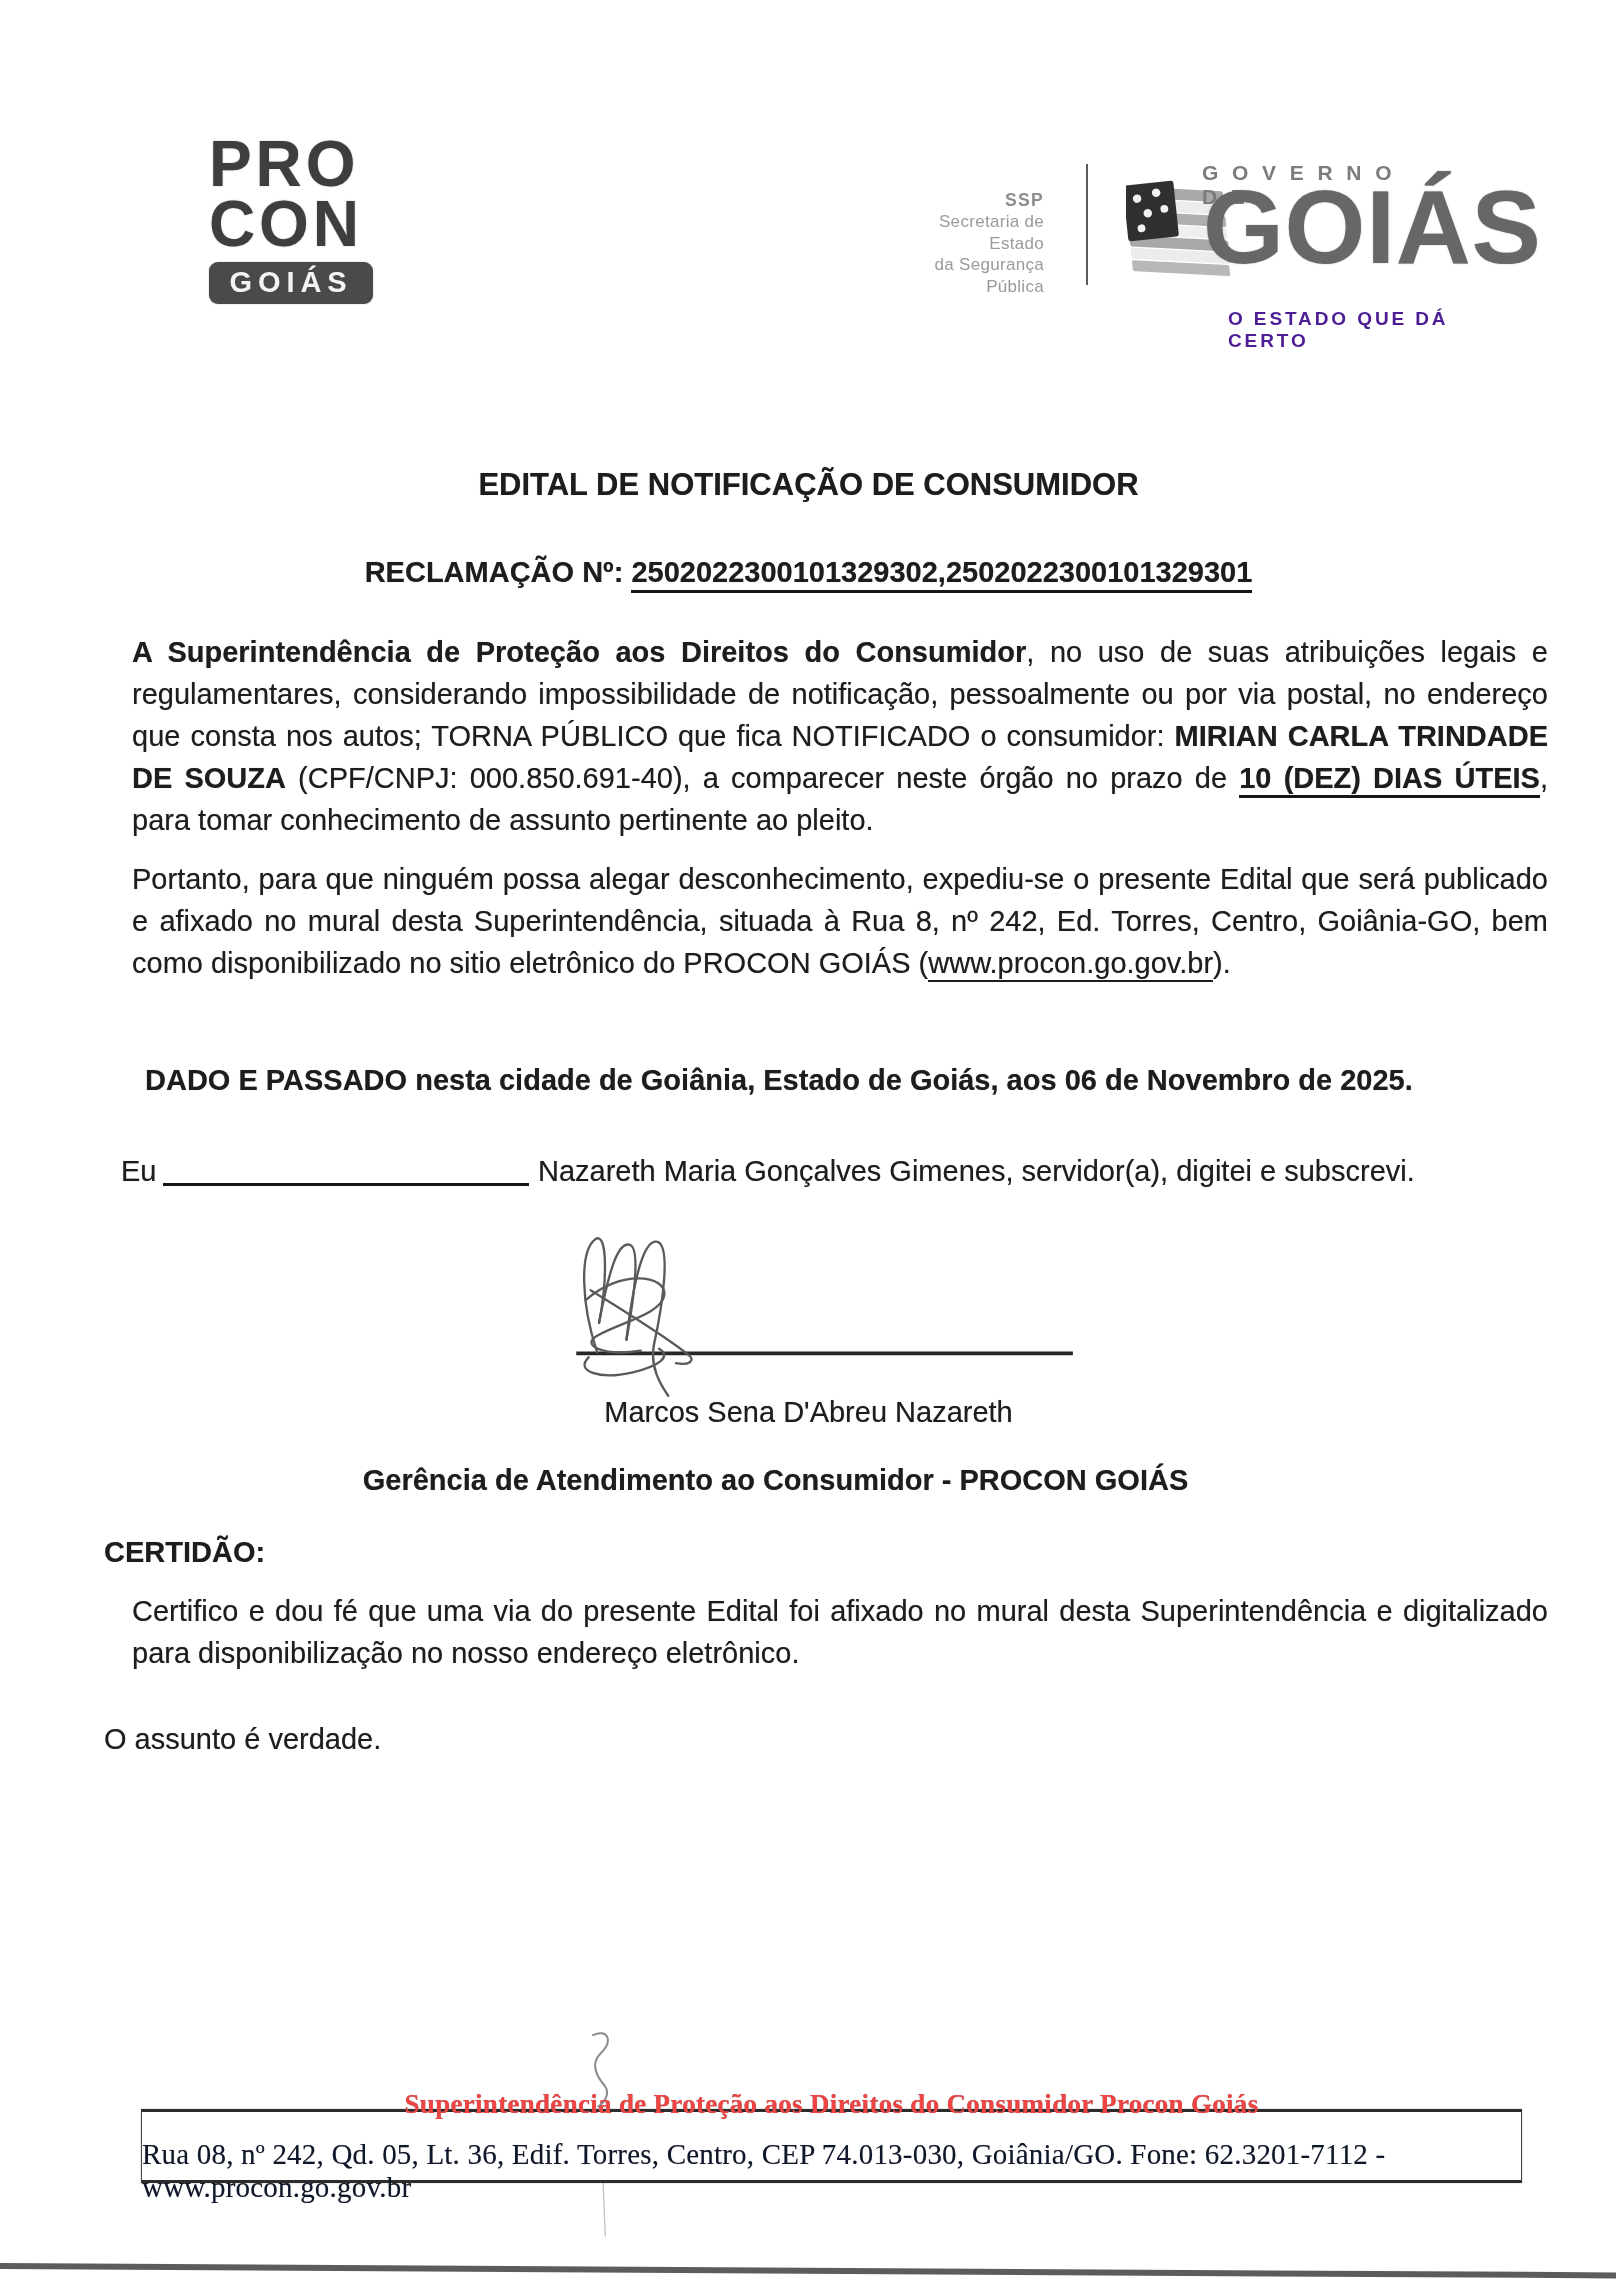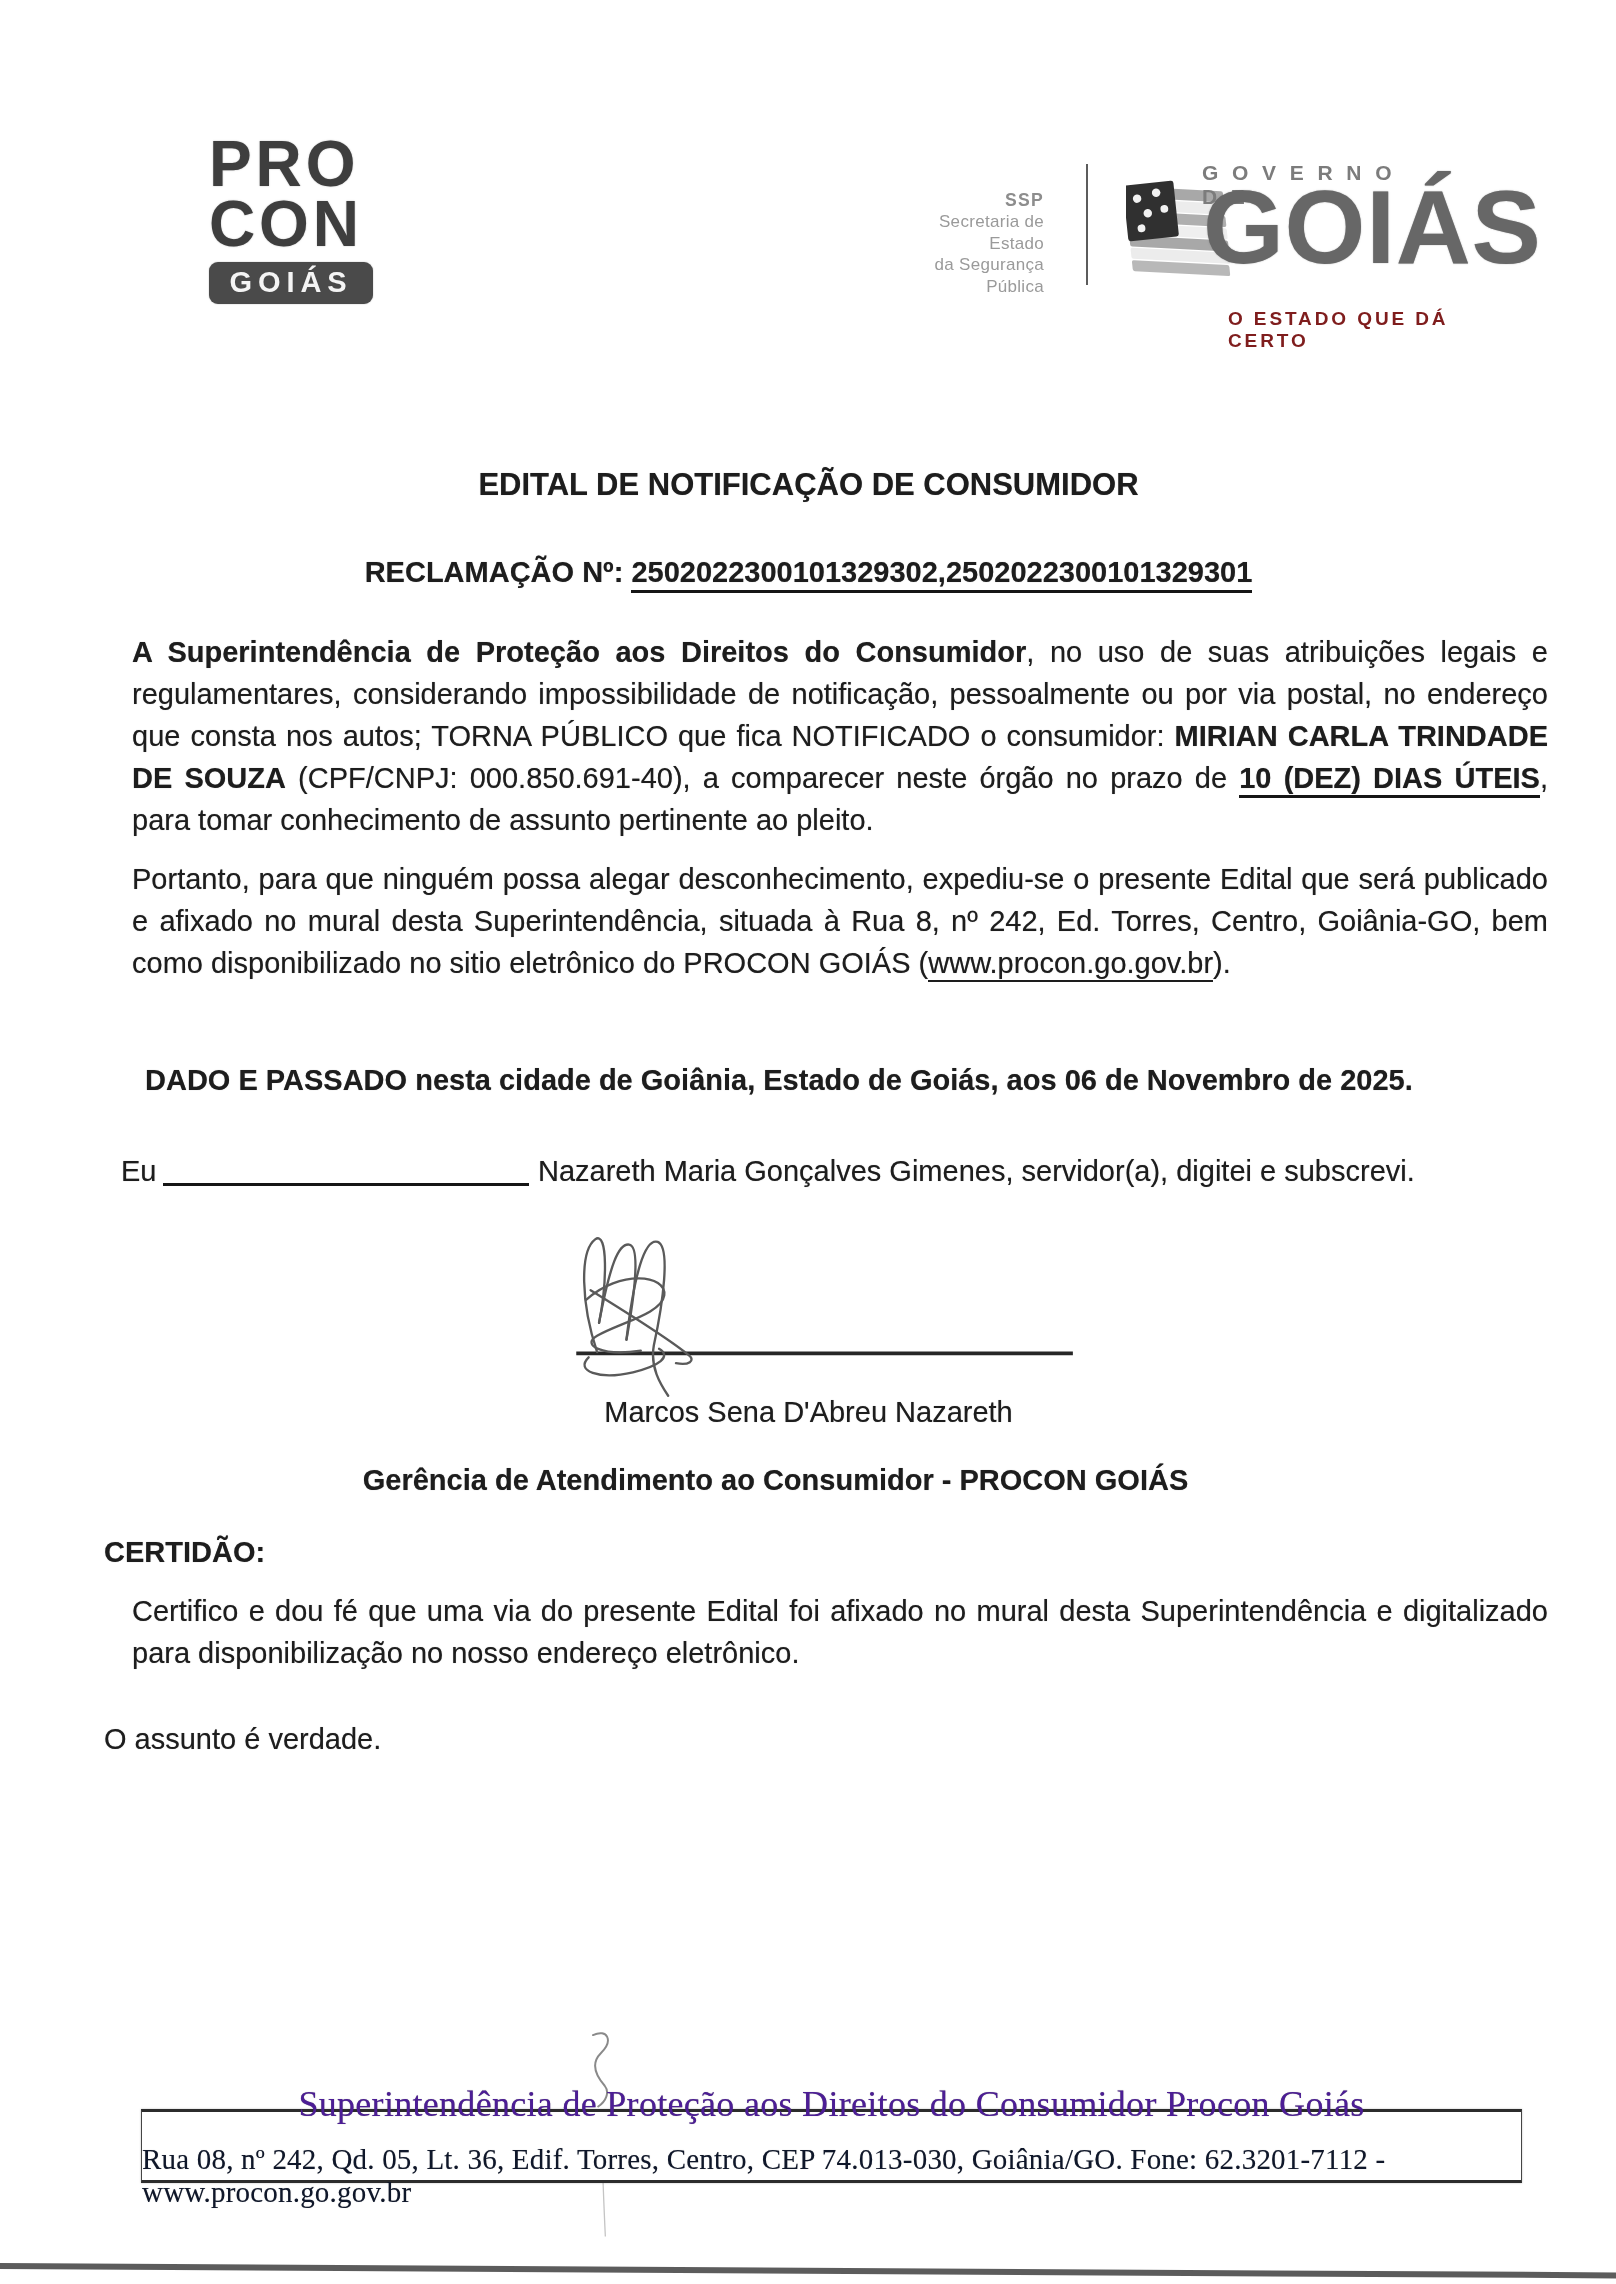--- a/index.html
+++ b/index.html
@@ -43,21 +43,21 @@
     left:1202px;top:161px;width:248px;
     font-size:21px;font-weight:700;letter-spacing:13.7px;color:#7c7c7c;
   }
   .goias-wordmark{
     left:1203px;top:175px;width:300px;
     font-size:104px;font-weight:800;line-height:104px;letter-spacing:0.7px;color:#676767;
     text-shadow:0 0 1.3px rgba(90,90,90,.6);
   }
   .goias-tagline{
     left:1228px;top:308px;width:261px;
-    font-size:19px;font-weight:600;letter-spacing:2.9px;color:#7f1d1d;
+    font-size:19px;font-weight:600;letter-spacing:2.9px;color:#4c1d95;
   }
   .goias-flag{left:1126px;top:171px;}
 
   
   .title-line{left:0;top:464px;width:1617px;font-size:31px;font-weight:700;}
   .complaint-line{left:0;top:551px;width:1617px;font-size:29px;font-weight:700;}
   .complaint-numbers{border-bottom:3.9px solid #161616;padding-bottom:2px;}
   .para{left:104px;width:1416px;margin-left:28px;}
   .para1{top:631px;}
   .para2{top:858px;}
@@ -84,21 +84,21 @@
 
   
   .footer-box{
     left:141px;top:2109px;width:1379px;height:68px;
     border:1.3px solid #454545;border-top:3.3px solid #2c2c2c;border-bottom:3.3px solid #2c2c2c;
     background:#fff;
     display:flex;flex-direction:column;align-items:center;justify-content:center;
     font-family:"Liberation Serif", serif;
     box-shadow:0 0 2px rgba(0,0,0,.25);
   }
-  .footer-org{font-size:36px;font-weight:400;color:#4c1d95;letter-spacing:0.3px;
+  .footer-org{font-size:27px;font-weight:700;color:#ef4444;letter-spacing:0.3px;
     text-shadow:0 0 0.7px rgba(40,40,40,.6);}
   .footer-addr{font-size:29px;color:#0f172a;margin-top:18px;letter-spacing:0.2px;
     text-shadow:0 0 0.7px rgba(80,80,80,.5);}
   .pen-mark-svg{left:554px;top:2027px;}
   .scan-edge{
     left:-13px;top:2263px;width:1656px;height:5.9px;background:#4e4e4e;
     transform:rotate(0.33deg);transform-origin:left center;opacity:.92;
     border-radius:2.6px;
   }
 </style>

